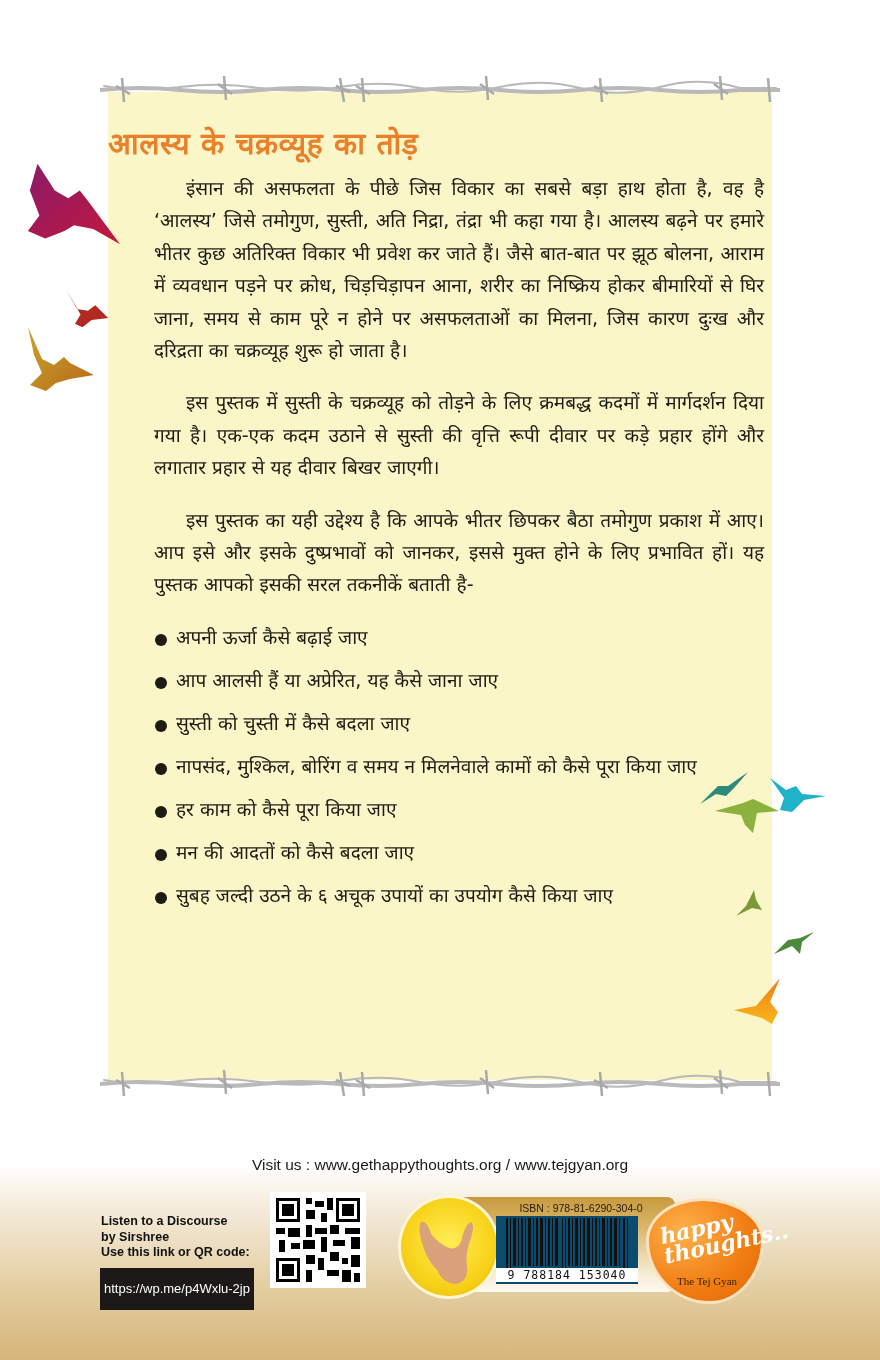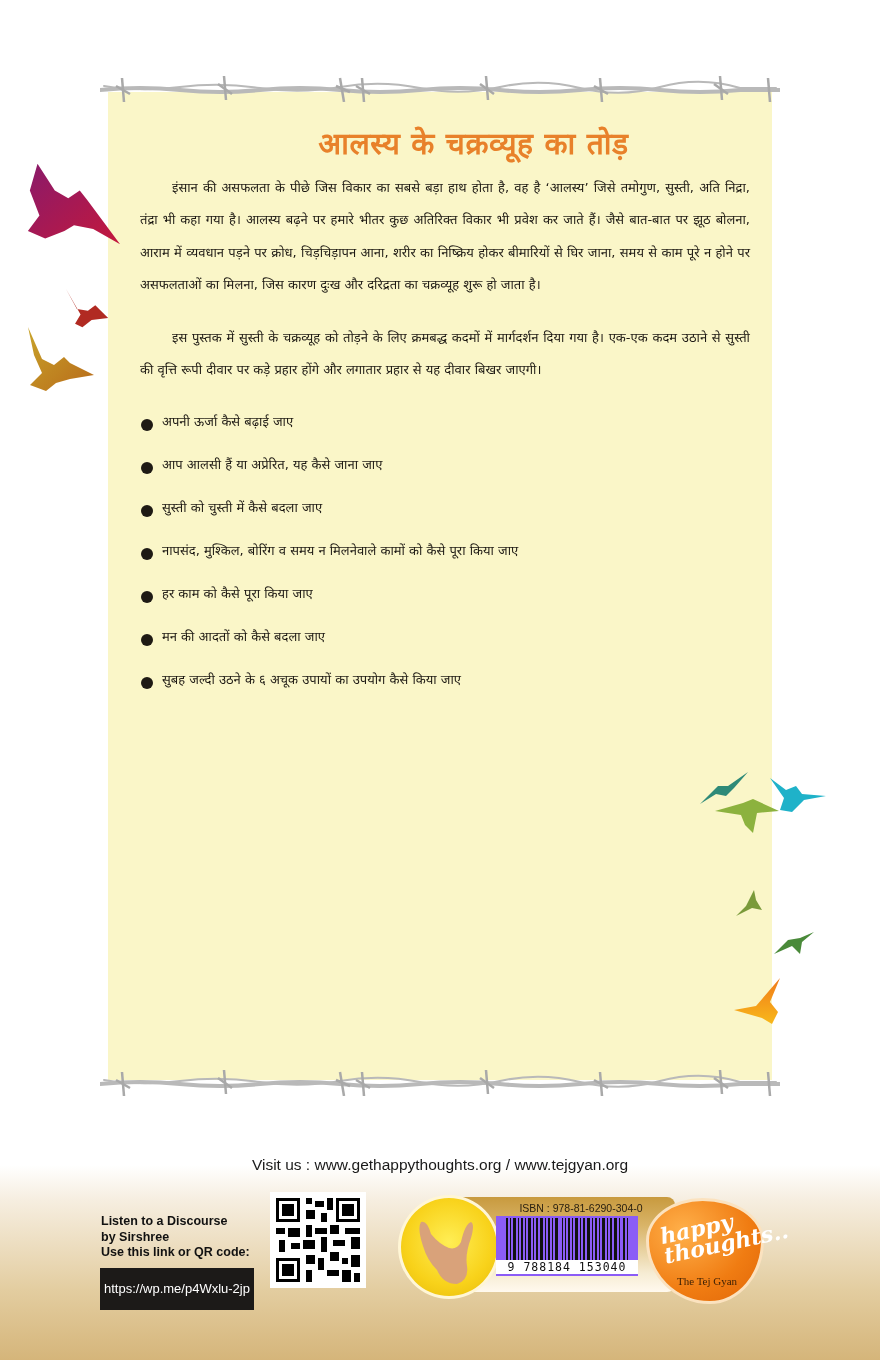--- a/index.html
+++ b/index.html
@@ -11,26 +11,26 @@
   .panel {
     position:absolute; left:108px; top:92px; width:664px; height:988px;
     background:#faf6c8;
   }
   .wire {
     position:absolute; left:100px; width:680px; height:26px;
   }
   .wire.top { top:76px; }
   .wire.bottom { top:1070px; }
   .title {
-    position:absolute; left:108px; top:122px; width:731px; text-align:center;
+    position:absolute; left:108px; top:122px; width:731px; text-align:left;
     color:#e8812a; font-size:30px; font-weight:bold; letter-spacing:0.5px;
   }
   .body-text {
-    position:absolute; left:140px; top:172px; width:610px;
-    color:#1e1a14; font-size:13px; line-height:32.4px; text-align:justify;
+    position:absolute; left:154px; top:172px; width:610px;
+    color:#1e1a14; font-size:19px; line-height:32.4px; text-align:justify;
   }
   .para { margin:0 0 20px 0; text-indent:32px; }
   .bullets { list-style:none; margin:0; padding:0; }
   .bullets li { position:relative; padding-left:22px; margin:0 0 11px 0; line-height:32px; text-align:justify;}
   .bullets li::before {
     content:""; position:absolute; left:1px; top:13px; width:12px; height:12px;
     border-radius:50%; background:#1e1a14;
   }
   .bird { position:absolute; }
   .visit {
@@ -56,21 +56,21 @@
   .hand-circle {
     position:absolute; left:398px; top:1195px; width:96px; height:98px; border-radius:50%;
     background:radial-gradient(circle at 50% 45%, #ffee55 0%, #f8d21a 60%, #e5b80a 100%);
     border:3px solid #fff6d6;
   }
   .isbn-label {
     position:absolute; left:496px; top:1202px; width:170px; text-align:center;
     font-family:"Liberation Sans", sans-serif; font-size:10.5px; color:#2a2010;
   }
   .barcode {
-    position:absolute; left:496px; top:1216px; width:142px; height:60px; background:#8b5cf6;
+    position:absolute; left:496px; top:1216px; width:142px; height:68px; background:#0c4a6e;
   }
   .barcode-digits {
     position:absolute; left:0; bottom:2px; width:142px; text-align:center;
     font-family:"DejaVu Sans Mono", monospace; font-size:11.5px; letter-spacing:1px; color:#111; background:#fff;
   }
   .ht-badge {
     position:absolute; left:646px; top:1198px; width:112px; height:100px;
     background:radial-gradient(ellipse at 30% 30%, #ffb04a 0%, #f07c12 60%, #e06608 100%);
     border-radius:48% 52% 46% 54% / 40% 40% 60% 60%;
     border:3px solid #fbe2bf;
@@ -133,20 +133,21 @@
       <line x1="614" y1="8" x2="628" y2="18"></line>
     <line x1="668" y1="2" x2="670" y2="26"></line>
   </g>
 </svg>
 
 <div class="title">आलस्य के चक्रव्यूह का तोड़</div>
 
 <div class="body-text">
   <p class="para">इंसान की असफलता के पीछे जिस विकार का सबसे बड़ा हाथ होता है, वह है ‘आलस्य’ जिसे तमोगुण, सुस्ती, अति निद्रा, तंद्रा भी कहा गया है। आलस्य बढ़ने पर हमारे भीतर कुछ अतिरिक्त विकार भी प्रवेश कर जाते हैं। जैसे बात-बात पर झूठ बोलना, आराम में व्यवधान पड़ने पर क्रोध, चिड़चिड़ापन आना, शरीर का निष्क्रिय होकर बीमारियों से घिर जाना, समय से काम पूरे न होने पर असफलताओं का मिलना, जिस कारण दुःख और दरिद्रता का चक्रव्यूह शुरू हो जाता है।</p>
   <p class="para">इस पुस्तक में सुस्ती के चक्रव्यूह को तोड़ने के लिए क्रमबद्ध कदमों में मार्गदर्शन दिया गया है। एक-एक कदम उठाने से सुस्ती की वृत्ति रूपी दीवार पर कड़े प्रहार होंगे और लगातार प्रहार से यह दीवार बिखर जाएगी।</p>
+  <p class="para">इस पुस्तक का यही उद्देश्य है कि आपके भीतर छिपकर बैठा तमोगुण प्रकाश में आए। आप इसे और इसके दुष्प्रभावों को जानकर, इससे मुक्त होने के लिए प्रभावित हों। यह पुस्तक आपको इसकी सरल तकनीकें बताती है-</p>
   <ul class="bullets">
     <li>अपनी ऊर्जा कैसे बढ़ाई जाए</li>
     <li>आप आलसी हैं या अप्रेरित, यह कैसे जाना जाए</li>
     <li>सुस्ती को चुस्ती में कैसे बदला जाए</li>
     <li>नापसंद, मुश्किल, बोरिंग व समय न मिलनेवाले कामों को कैसे पूरा किया जाए</li>
     <li>हर काम को कैसे पूरा किया जाए</li>
     <li>मन की आदतों को कैसे बदला जाए</li>
     <li>सुबह जल्दी उठने के ६ अचूक उपायों का उपयोग कैसे किया जाए</li>
   </ul>
 </div>

